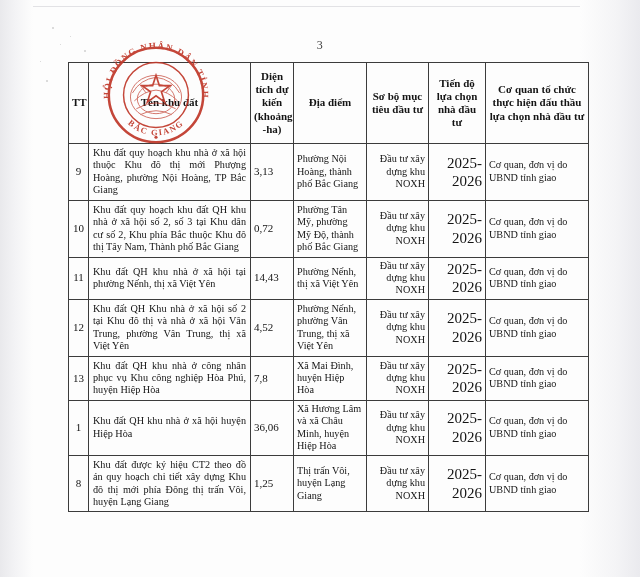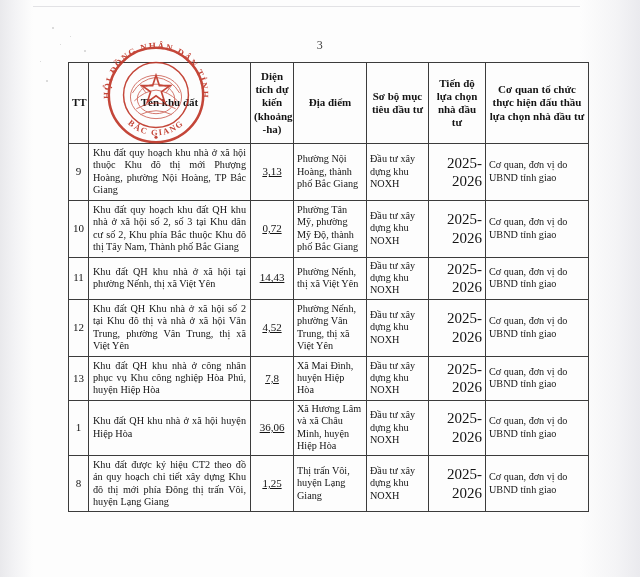--- a/index.html
+++ b/index.html
@@ -82,23 +82,23 @@
   col.c-tt     { width: 20px; }
   col.c-name   { width: 162px; }
   col.c-area   { width: 43px; }
   col.c-place  { width: 73px; }
   col.c-goal   { width: 62px; }
   col.c-sched  { width: 57px; }
   col.c-agency { width: 103px; }
 
   td.cell-tt     { text-align: center; font-size: 11px; }
   td.cell-name   { text-align: justify; text-align-last: left; hyphens: none; padding: 3px 4px 3px 4px; }
-  td.cell-area   { text-align: center; font-size: 11px; text-decoration: underline; }
+  td.cell-area   { font-size: 11px; }
   td.cell-place  { }
-  td.cell-goal   { text-align: left; }
+  td.cell-goal   { text-align: right; }
   td.cell-sched  { text-align: right; font-size: 15px; }
   td.cell-agency { }
 
   
   .stamp {
     position: absolute;
     left: 97px;
     top: 36px;
     width: 118px;
     height: 118px;

